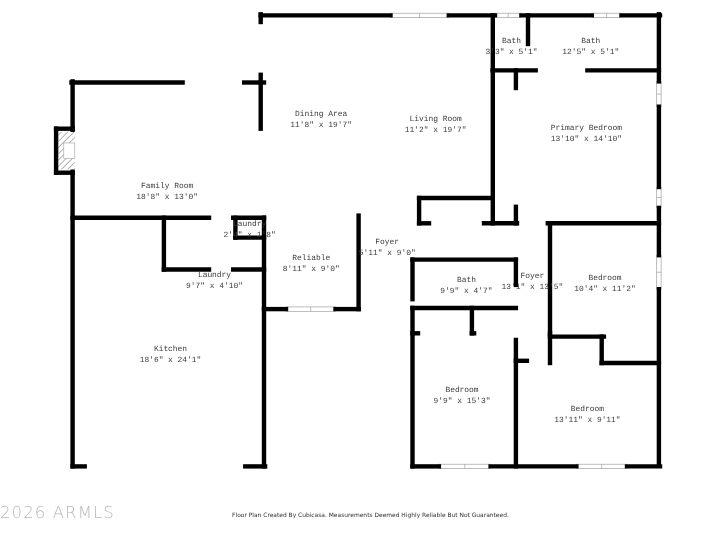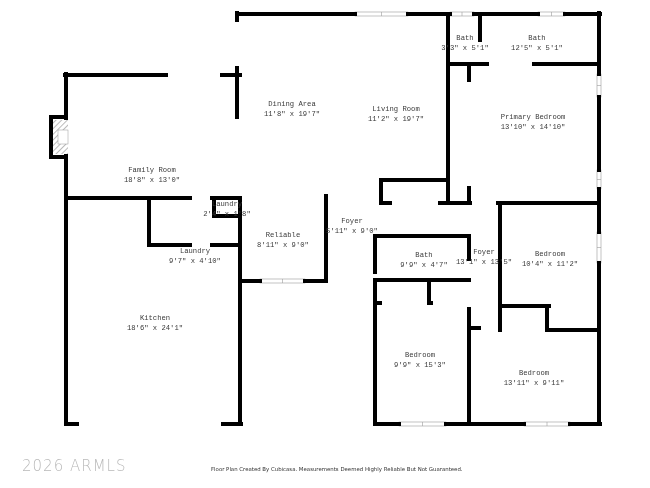--- a/index.html
+++ b/index.html
@@ -5,21 +5,21 @@
   html, body { margin: 0; padding: 0; background: #ffffff; }
   body { width: 650px; height: 488px; position: relative; overflow: hidden;
          font-family: "DejaVu Sans", sans-serif; }
   #plan { position: absolute; left: 0; top: 0; width: 650px; height: 488px; }
   .room-label { position: absolute; transform: translate(-50%, 0);
                 text-align: center; color: #3a3a3a; font-size: 7.2px; line-height: 10px;
                 white-space: nowrap; font-family: Liberation Mono, monospace; }
   .room-label .dim { display: block; }
   .watermark { position: absolute; left: 0; top: 457px; font-size: 15px;
                color: #b9b9b9; letter-spacing: 1px; font-family: "DejaVu Sans", sans-serif;
-               font-weight: 300; padding-left: 22px; }
+               font-weight: 300; }
   .credit { position: absolute; left: 211px; top: 466px; font-size: 5.4px; color: #333;
             font-family: "DejaVu Sans", sans-serif; white-space: nowrap; }
 </style>
 </head>
 <body>
 
 <svg id="plan" viewBox="0 0 650 488" xmlns="http://www.w3.org/2000/svg">
   <defs>
     <pattern id="hatch" patternUnits="userSpaceOnUse" width="4" height="4" patternTransform="rotate(45)">
       <line x1="0" y1="0" x2="0" y2="4" stroke="#777" stroke-width="1"></line>

